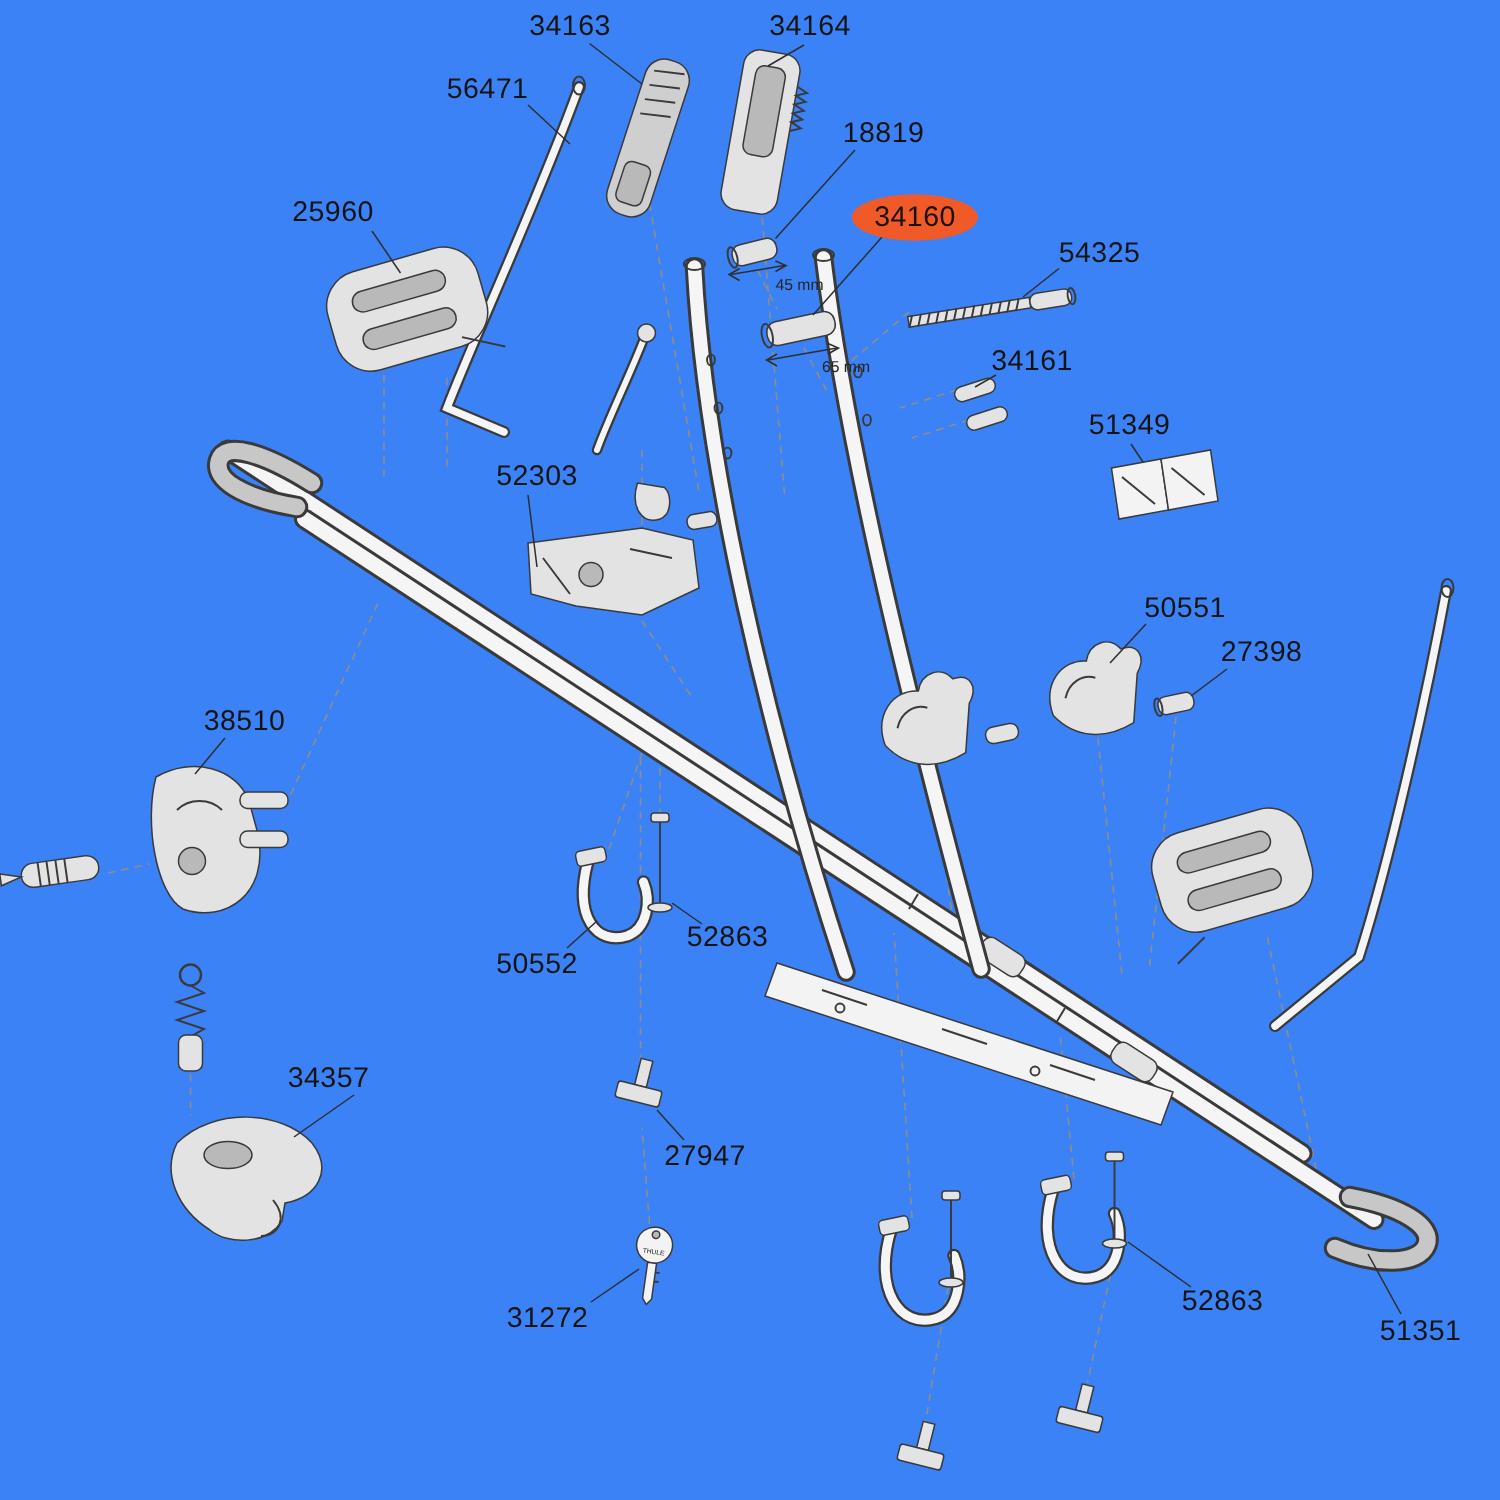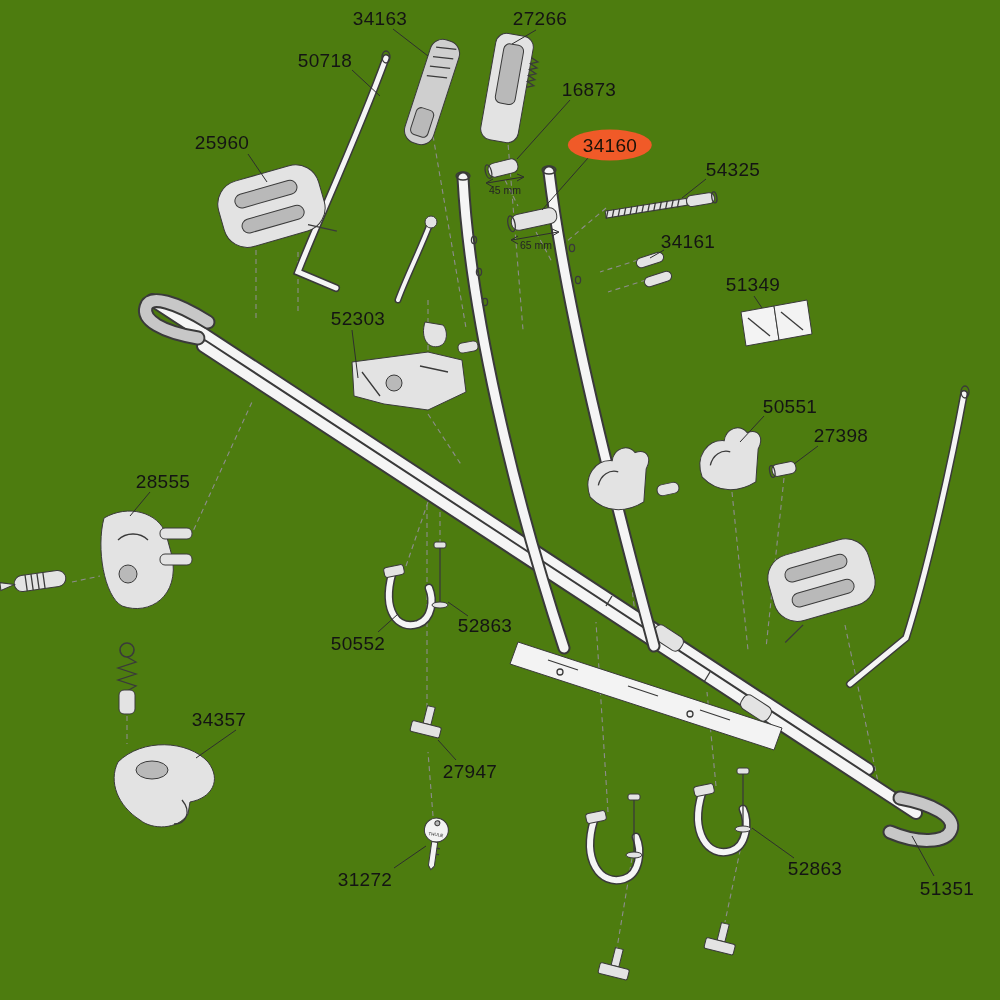--- a/index.html
+++ b/index.html
@@ -1,36 +1,36 @@
 <!DOCTYPE html>
 <html style="--hl: #f05a28;"><head>
 <meta charset="utf-8">
 <style>
   :root{ --hl:#f05a28; }
   html,body{margin:0;padding:0;background:#fff;}
   .canvas{
-    position:relative;width:1000px;height:1000px;background:#4d7c0f;
+    position:relative;width:1000px;height:1000px;background:#3b82f6;
     font-family:"Liberation Sans",sans-serif;overflow:hidden;
   }
   .artwork{position:absolute;left:0;top:0;}
   .label{
     position:absolute;transform:translate(-50%,-50%);
     font-size:19px;color:#141414;white-space:nowrap;letter-spacing:.3px;
     line-height:1;
   }
   .label.highlight{
     background:var(--hl);
     border-radius:50%;
     padding:6px 15px;
     color:#1a1208;
     text-align:center;
   }
   .dim-label{
     position:absolute;transform:translate(-50%,-50%);
-    font-size:10.5px;color:#242424;white-space:nowrap;
+    font-size:10.5px;color:#242424;white-space:nowrap;margin-left:28px;
   }
   
   .line{stroke:#3a3a3a;fill:none;stroke-width:1.3px;}
   .leader line{stroke:#2e2e2e;stroke-width:1px;}
   .dash line{stroke:#8d8d8d;stroke-width:1.1px;stroke-dasharray:5 4;fill:none;}
   .part{fill:#e3e3e3;stroke:#3a3a3a;}
   .part2{fill:#cfcfcf;stroke:#3a3a3a;}
   .part3{fill:#f3f3f3;stroke:#3a3a3a;}
   .slot{fill:#b9b9b9;stroke:#3a3a3a;}
   .ring{fill:none;stroke:#3a3a3a;stroke-width:1.6px;}
@@ -324,32 +324,32 @@
       <line x1="468" y1="616" x2="448" y2="602"></line>
       <line x1="236" y1="730" x2="196" y2="758"></line>
       <line x1="456" y1="760" x2="438" y2="740"></line>
       <line x1="394" y1="868" x2="426" y2="846"></line>
       <line x1="794" y1="858" x2="752" y2="828"></line>
       <line x1="934" y1="876" x2="912" y2="836"></line>
     </g>
   </svg>
 
   <div class="label" style="left:380px;top:18px">34163</div>
-  <div class="label" style="left:540px;top:18px">27266</div>
-  <div class="label" style="left:325px;top:60px">50718</div>
+  <div class="label" style="left:540px;top:18px">34164</div>
+  <div class="label" style="left:325px;top:60px">56471</div>
   <div class="label" style="left:222px;top:142px">25960</div>
-  <div class="label" style="left:589px;top:89px">16873</div>
+  <div class="label" style="left:589px;top:89px">18819</div>
   <div class="label highlight" style="left:610px;top:145px">34160</div>
   <div class="label" style="left:733px;top:169px">54325</div>
   <div class="label" style="left:688px;top:241px">34161</div>
   <div class="label" style="left:753px;top:284px">51349</div>
   <div class="label" style="left:358px;top:318px">52303</div>
   <div class="label" style="left:790px;top:406px">50551</div>
   <div class="label" style="left:841px;top:435px">27398</div>
-  <div class="label" style="left:163px;top:481px">28555</div>
+  <div class="label" style="left:163px;top:481px">38510</div>
   <div class="label" style="left:358px;top:643px">50552</div>
   <div class="label" style="left:485px;top:625px">52863</div>
   <div class="label" style="left:219px;top:719px">34357</div>
   <div class="label" style="left:470px;top:771px">27947</div>
   <div class="label" style="left:365px;top:879px">31272</div>
   <div class="label" style="left:815px;top:868px">52863</div>
   <div class="label" style="left:947px;top:888px">51351</div>
 
   <div class="dim-label" style="left:505px;top:190px">45 mm</div>
   <div class="dim-label" style="left:536px;top:245px">65 mm</div>

